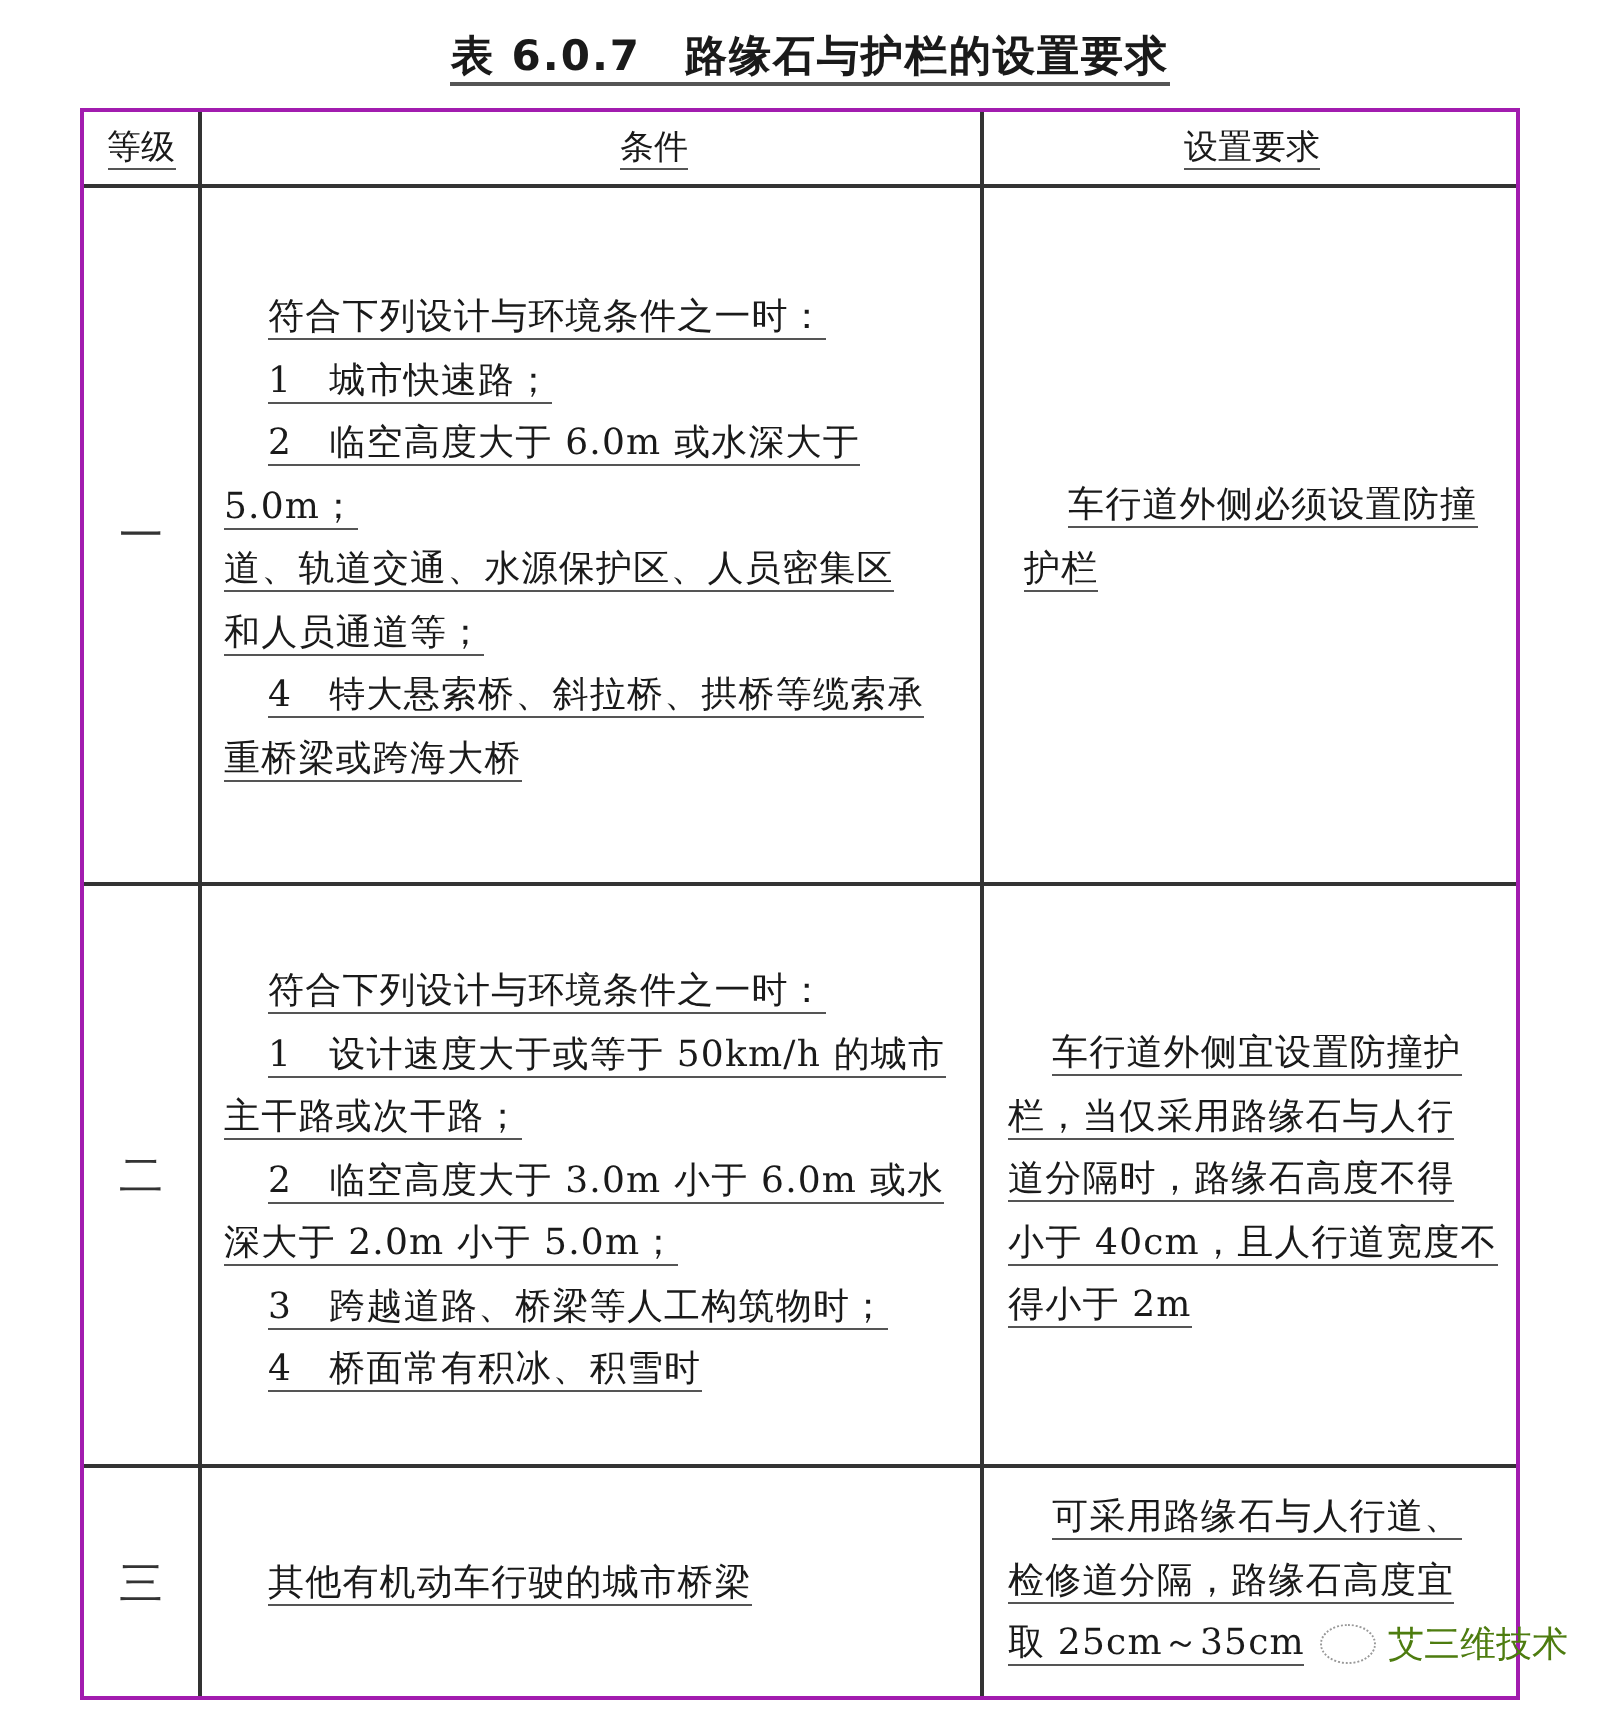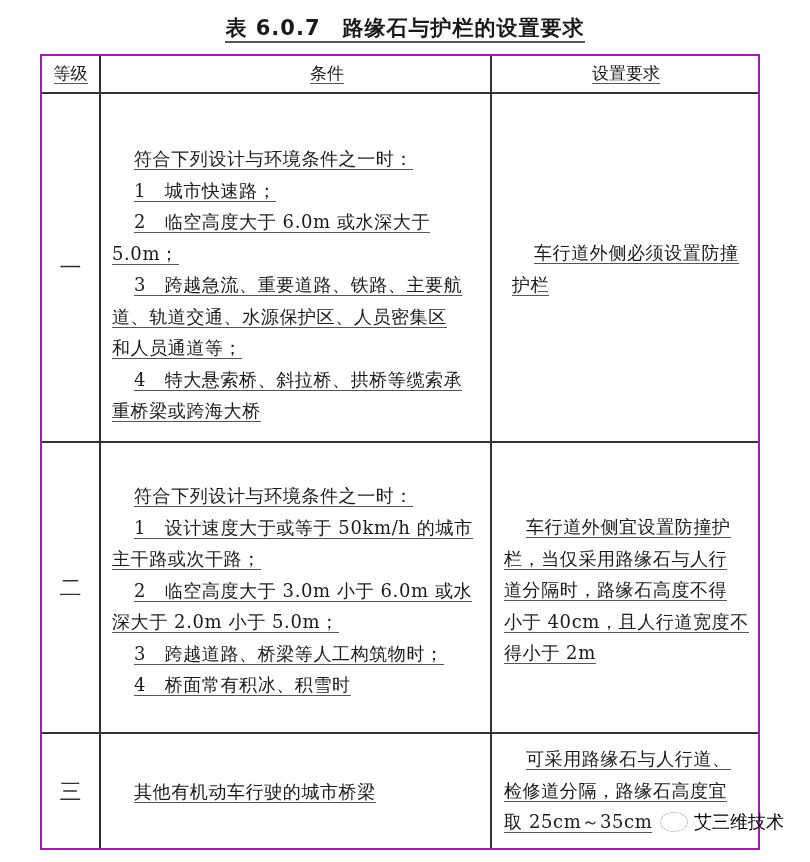--- a/index.html
+++ b/index.html
@@ -33,21 +33,21 @@
       font-weight: 300; color: #333;
     }
     .cond, .req {
       font-size: 18px; line-height: 31.5px; letter-spacing: 0.6px;
       padding: 0 10px 0 12px;
     }
     .cond p, .req p { margin: 0; }
     .indent { text-indent: 22px; }
     .watermark {
       position: absolute; left: 660px; top: 810px;
-      font-size: 18px; color: #000000; font-family: "DejaVu Sans", "Liberation Sans", sans-serif;
+      font-size: 18px; color: #4d7c0f; font-family: "DejaVu Sans", "Liberation Sans", sans-serif;
       display: flex; align-items: center; gap: 6px;
     }
     .wm-icon {
       width: 26px; height: 18px; border: 1.5px dotted #999; border-radius: 50%;
       display: inline-block; position: relative;
     }
   </style>
 </head>
 <body>
 
@@ -66,21 +66,20 @@
   <div class="cell hdr" style="left:58px;top:6px;width:390px;margin-left:32px;"><span>条件</span></div>
   <div class="cell hdr" style="left:450px;top:6px;width:268px;"><span>设置要求</span></div>
 
   <div class="cell grade" style="left:0;top:38px;width:57px;height:347px;">
       <span>一</span>
     </div>
   <div class="cell cond" style="left:58px;top:87px;width:390px;">
     <p class="indent"><span class="u">符合下列设计与环境条件之一时：</span></p>
     <p class="indent"><span class="u">1　城市快速路；</span></p>
     <p class="indent"><span class="u">2　临空高度大于 6.0m 或水深大于 5.0m；</span></p>
-    <p class="indent"><span class="u">3　跨越急流、重要道路、铁路、主要航</span></p>
     <p><span class="u">道、轨道交通、水源保护区、人员密集区</span></p>
     <p><span class="u">和人员通道等；</span></p>
     <p class="indent"><span class="u">4　特大悬索桥、斜拉桥、拱桥等缆索承</span></p>
     <p><span class="u">重桥梁或跨海大桥</span></p>
   </div>
   <div class="cell req" style="left:450px;top:181px;width:268px;padding-left:20px;">
     <p class="indent"><span class="u">车行道外侧必须设置防撞</span></p>
     <p><span class="u">护栏</span></p>
   </div>
 

